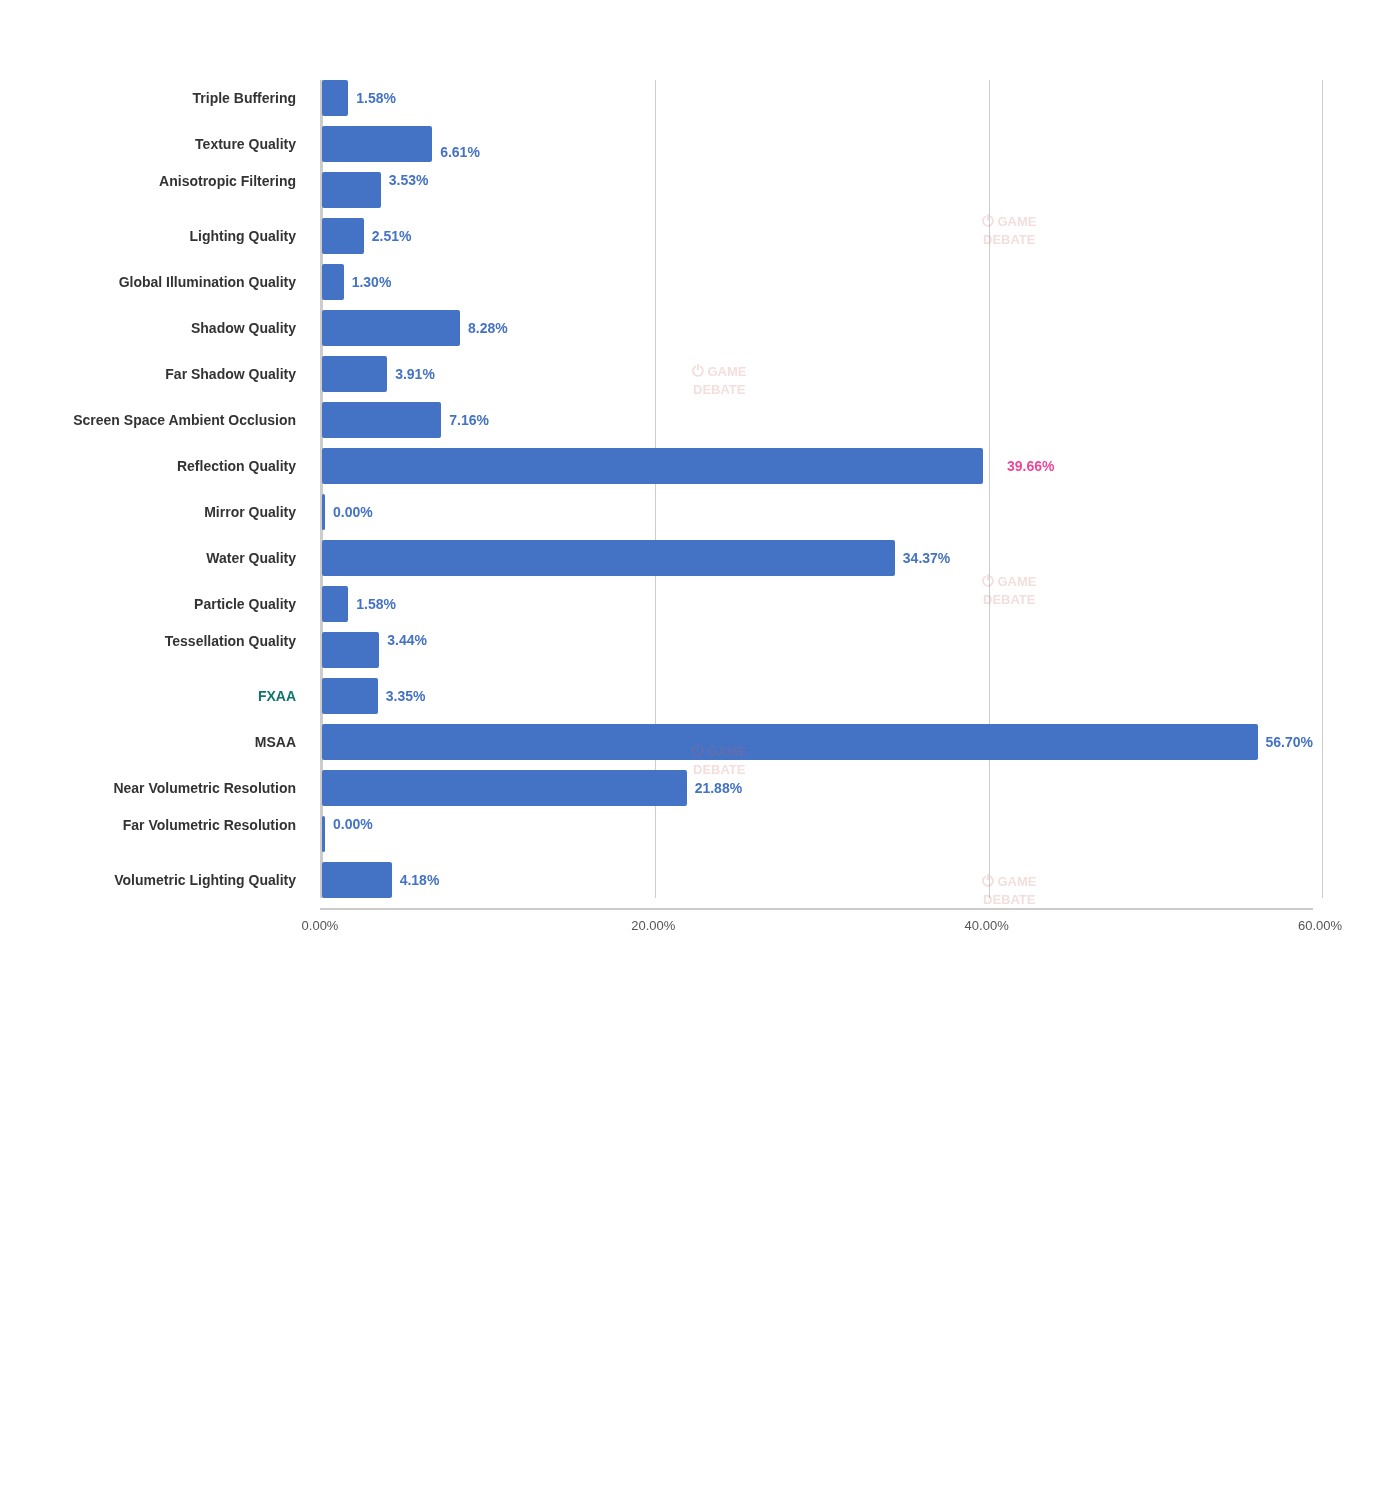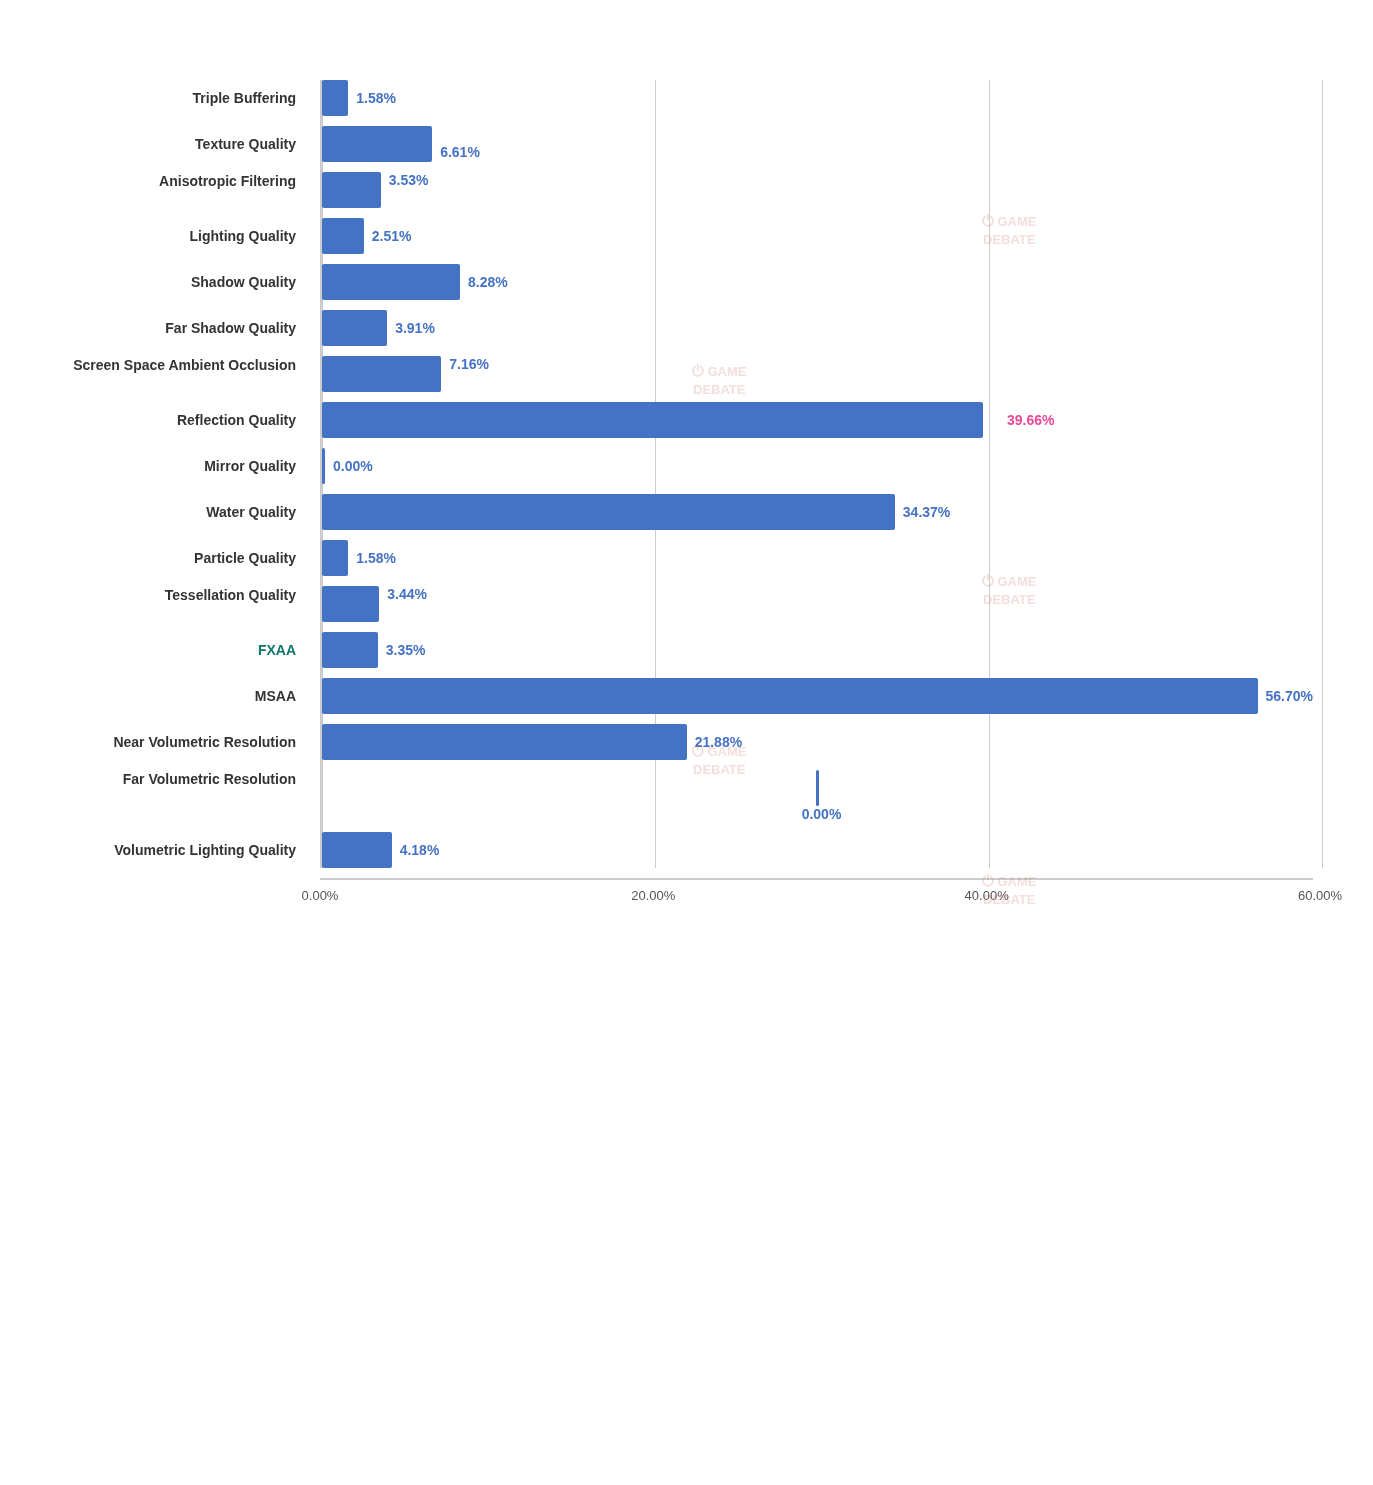--- a/index.html
+++ b/index.html
@@ -66,30 +66,35 @@
           <div style="position: absolute; left: -260px; width: 248px; text-align: right; padding-right: 14px; font-size: 14px; font-weight: 700; color: rgb(51, 51, 51); line-height: 1.3;">Anisotropic Filtering</div>
           <div style="height: 36px; width: 58.8333px; background: rgb(68, 114, 196); border-radius: 2px; position: relative; z-index: 1;"></div>
           <div style="font-size: 14px; font-weight: 700; color: rgb(68, 114, 196); margin-left: 8px; white-space: nowrap; z-index: 1;">3.53%</div>
         </div>
         <div style="display: flex; align-items: center; margin-bottom: 10px; min-height: 36px; position: relative;">
           <div style="position: absolute; left: -260px; width: 248px; text-align: right; padding-right: 14px; font-size: 14px; font-weight: 700; color: rgb(51, 51, 51); line-height: 1.3;">Lighting Quality</div>
           <div style="height: 36px; width: 41.8333px; background: rgb(68, 114, 196); border-radius: 2px; position: relative; z-index: 1;"></div>
           <div style="font-size: 14px; font-weight: 700; color: rgb(68, 114, 196); margin-left: 8px; white-space: nowrap; z-index: 1;">2.51%</div>
         </div>
         <div style="display: flex; align-items: center; margin-bottom: 10px; min-height: 36px; position: relative;">
+          <div style="position: absolute; left: -260px; width: 248px; text-align: right; padding-right: 14px; font-size: 14px; font-weight: 700; color: rgb(51, 51, 51); line-height: 1.3;">Global Illumination Quality</div>
+          <div style="height: 36px; width: 21.6667px; background: rgb(68, 114, 196); border-radius: 2px; position: relative; z-index: 1;"></div>
+          <div style="font-size: 14px; font-weight: 700; color: rgb(68, 114, 196); margin-left: 8px; white-space: nowrap; z-index: 1;">1.30%</div>
+        </div>
+        <div style="display: flex; align-items: center; margin-bottom: 10px; min-height: 36px; position: relative;">
           <div style="position: absolute; left: -260px; width: 248px; text-align: right; padding-right: 14px; font-size: 14px; font-weight: 700; color: rgb(51, 51, 51); line-height: 1.3;">Shadow Quality</div>
           <div style="height: 36px; width: 138px; background: rgb(68, 114, 196); border-radius: 2px; position: relative; z-index: 1;"></div>
           <div style="font-size: 14px; font-weight: 700; color: rgb(68, 114, 196); margin-left: 8px; white-space: nowrap; z-index: 1;">8.28%</div>
         </div>
         <div style="display: flex; align-items: center; margin-bottom: 10px; min-height: 36px; position: relative;">
           <div style="position: absolute; left: -260px; width: 248px; text-align: right; padding-right: 14px; font-size: 14px; font-weight: 700; color: rgb(51, 51, 51); line-height: 1.3;">Far Shadow Quality</div>
           <div style="height: 36px; width: 65.1667px; background: rgb(68, 114, 196); border-radius: 2px; position: relative; z-index: 1;"></div>
           <div style="font-size: 14px; font-weight: 700; color: rgb(68, 114, 196); margin-left: 8px; white-space: nowrap; z-index: 1;">3.91%</div>
         </div>
-        <div style="display: flex; align-items: flex-start; margin-bottom: 10px; min-height: 36px; position: relative;">
+        <div style="display: flex; align-items: center; margin-bottom: 10px; min-height: 36px; position: relative;">
           <div style="position: absolute; left: -260px; width: 248px; text-align: right; padding-right: 14px; font-size: 14px; font-weight: 700; color: rgb(51, 51, 51); line-height: 1.3;">Screen Space Ambient Occlusion</div>
           <div style="height: 36px; width: 119.333px; background: rgb(68, 114, 196); border-radius: 2px; position: relative; z-index: 1;"></div>
           <div style="font-size: 14px; font-weight: 700; color: rgb(68, 114, 196); margin-left: 8px; white-space: nowrap; z-index: 1;">7.16%</div>
         </div>
         <div style="display: flex; align-items: center; margin-bottom: 10px; min-height: 36px; position: relative;">
           <div style="position: absolute; left: -260px; width: 248px; text-align: right; padding-right: 14px; font-size: 14px; font-weight: 700; color: rgb(51, 51, 51); line-height: 1.3;">Reflection Quality</div>
           <div style="height: 36px; width: 661px; background: rgb(68, 114, 196); border-radius: 2px; position: relative; z-index: 1;"></div>
           <div style="font-size: 14px; font-weight: 700; color: #ec4899; margin-left: 24px; white-space: nowrap; z-index: 1;">39.66%</div>
         </div>
         <div style="display: flex; align-items: center; margin-bottom: 10px; min-height: 36px; position: relative;">
@@ -120,21 +125,21 @@
         <div style="display: flex; align-items: center; margin-bottom: 10px; min-height: 36px; position: relative;">
           <div style="position: absolute; left: -260px; width: 248px; text-align: right; padding-right: 14px; font-size: 14px; font-weight: 700; color: rgb(51, 51, 51); line-height: 1.3;">MSAA</div>
           <div style="height: 36px; width: 945px; background: rgb(68, 114, 196); border-radius: 2px; position: relative; z-index: 1;"></div>
           <div style="font-size: 14px; font-weight: 700; color: rgb(68, 114, 196); margin-left: 8px; white-space: nowrap; z-index: 1;">56.70%</div>
         </div>
         <div style="display: flex; align-items: center; margin-bottom: 10px; min-height: 36px; position: relative;">
           <div style="position: absolute; left: -260px; width: 248px; text-align: right; padding-right: 14px; font-size: 14px; font-weight: 700; color: rgb(51, 51, 51); line-height: 1.3;">Near Volumetric Resolution</div>
           <div style="height: 36px; width: 364.667px; background: rgb(68, 114, 196); border-radius: 2px; position: relative; z-index: 1;"></div>
           <div style="font-size: 14px; font-weight: 700; color: rgb(68, 114, 196); margin-left: 8px; white-space: nowrap; z-index: 1;">21.88%</div>
         </div>
-        <div style="display: flex; align-items: center; margin-bottom: 10px; min-height: 36px; position: relative; flex-direction: column;">
+        <div style="display: flex; align-items: flex-start; margin-bottom: 10px; min-height: 36px; position: relative;">
           <div style="position: absolute; left: -260px; width: 248px; text-align: right; padding-right: 14px; font-size: 14px; font-weight: 700; color: rgb(51, 51, 51); line-height: 1.3;">Far Volumetric Resolution</div>
           <div style="height: 36px; width: 3px; background: rgb(68, 114, 196); border-radius: 2px; position: relative; z-index: 1;"></div>
           <div style="font-size: 14px; font-weight: 700; color: rgb(68, 114, 196); margin-left: 8px; white-space: nowrap; z-index: 1;">0.00%</div>
         </div>
         <div style="display: flex; align-items: center; margin-bottom: 10px; min-height: 36px; position: relative;">
           <div style="position: absolute; left: -260px; width: 248px; text-align: right; padding-right: 14px; font-size: 14px; font-weight: 700; color: rgb(51, 51, 51); line-height: 1.3;">Volumetric Lighting Quality</div>
           <div style="height: 36px; width: 69.6667px; background: rgb(68, 114, 196); border-radius: 2px; position: relative; z-index: 1;"></div>
           <div style="font-size: 14px; font-weight: 700; color: rgb(68, 114, 196); margin-left: 8px; white-space: nowrap; z-index: 1;">4.18%</div>
         </div>
         <div style="position: absolute; left: 370px; top: 280px; color: rgba(200, 100, 100, 0.22); font-size: 13px; font-weight: 700; pointer-events: none; z-index: 5; line-height: 1.4; text-align: center;"><span style="font-size:15px">⏻</span> GAME<br>DEBATE</div>

